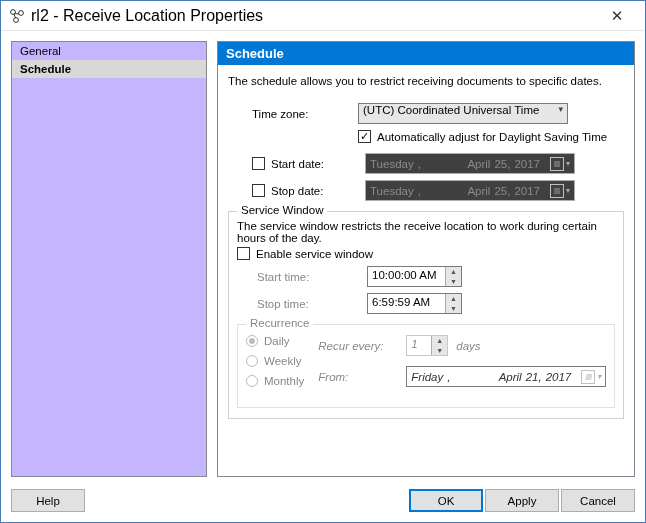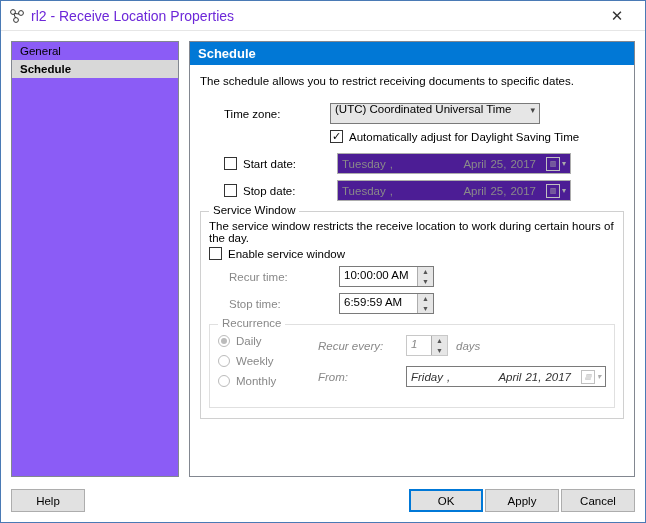--- a/index.html
+++ b/index.html
@@ -1,38 +1,38 @@
 <!DOCTYPE html>
 <html><head>
 <meta charset="utf-8">
 <style>
   * { box-sizing: border-box; font-family: "Segoe UI", Tahoma, sans-serif; font-size: 11.5px; }
   body { margin: 0; background: #fff; }
   .window { width: 646px; height: 523px; border: 1px solid #4a7ab5; background: #fff; display: flex; flex-direction: column; }
   .titlebar { height: 30px; display: flex; align-items: center; padding: 0 8px; border-bottom: 1px solid #e6e6e6; }
   .titlebar .icon { width: 16px; height: 16px; margin-right: 6px; }
-  .titlebar .title { flex: 1; font-size: 14px; color: #6d28d9; }
+  .titlebar .title { flex: 1; font-size: 16px; color: #000000; }
   .titlebar .close { width: 40px; text-align: center; font-size: 15px; color: #333; cursor: default; }
   .content { flex: 1; display: flex; padding: 10px 10px 6px 10px; gap: 10px; overflow: hidden; }
-  .sidebar { width: 168px; border: 1px solid #828790; background: #8b5cf6; }
+  .sidebar { width: 196px; border: 1px solid #828790; background: #c4b5fd; }
   .sidebar .item { padding: 3px 8px; color: #000; cursor: default; }
   .sidebar .item.selected { background: #d8d8d8; font-weight: bold; }
   .panel { flex: 1; border: 1px solid #828790; background: #fff; display: flex; flex-direction: column; overflow: hidden; }
   .panel-header { background: #0178d6; color: #fff; font-weight: bold; padding: 4px 8px; font-size: 13px; }
   .panel-body { padding: 6px 10px 10px 10px; color: #000; overflow: hidden; }
   .desc { margin: 4px 0 16px 0; }
   .row { display: flex; align-items: center; margin-bottom: 6px; }
   .row .label { width: 130px; padding-left: 24px; }
   .row .indent-label { width: 130px; padding-left: 36px; color: #888; }
   .checkbox-row { display: flex; align-items: center; margin-bottom: 6px; }
   .checkbox-row .cb { width: 13px; height: 13px; border: 1px solid #333; margin-left: 24px; margin-right: 6px; display: inline-flex; align-items: center; justify-content: center; font-size: 10px; line-height: 1; background:#fff; }
   .checkbox-row .cb-label { }
-  .combo { width: 210px; height: 21px; border: 1px solid #7a7a7a; background: #e6e6e6; display: flex; align-items: flex-end; padding: 8px 4px; justify-content: space-between; }
+  .combo { width: 210px; height: 21px; border: 1px solid #7a7a7a; background: #e6e6e6; display: flex; align-items: flex-start; padding: 0 4px; justify-content: space-between; }
   .combo .arrow { font-size: 9px; color: #444; }
-  .datepicker { width: 234px; height: 21px; border: 1px solid #adadad; background: #4c1d95; color: #8a8a8a; display: flex; align-items: center; padding: 0 4px; gap: 0; }
+  .datepicker { width: 210px; height: 21px; border: 1px solid #adadad; background: #404040; color: #8a8a8a; display: flex; align-items: center; padding: 0 4px; gap: 0; }
   .datepicker .seg { margin-right: 4px; }
   .datepicker .seg.day { margin-left: auto; }
   .datepicker .glyph { width: 14px; height: 14px; border: 1px solid #c0c0c0; margin-left: 6px; display: inline-flex; align-items: center; justify-content: center; font-size: 7px; color: #aaa; }
   .fieldset { border: 1px solid #d0d0d0; margin-top: 10px; padding: 6px 8px 10px 8px; position: relative; }
   .fieldset .legend { position: absolute; top: -8px; left: 8px; background: #fff; padding: 0 4px; }
   .sw-desc { margin: 2px 0 3px 0; }
   .spin { width: 95px; height: 21px; border: 1px solid #7a7a7a; display: flex; align-items: stretch; background:#fff; }
   .spin .val { flex: 1; padding: 2px 4px; }
   .spin .btns { width: 16px; display: flex; flex-direction: column; border-left: 1px solid #adadad; }
   .spin .btns div { flex:1; background:#e6e6e6; text-align:center; font-size:7px; line-height:1; display:flex; align-items:center; justify-content:center; color:#555;}
@@ -125,21 +125,21 @@
         </div>
 
         <div class="fieldset">
           <div class="legend">Service Window</div>
           <div class="sw-desc">The service window restricts the receive location to work during certain hours of the day.</div>
           <div class="checkbox-row" style="margin-left:-24px">
             <span class="cb"></span>
             <span>Enable service window</span>
           </div>
           <div class="row">
-            <div class="indent-label" style="padding-left:20px">Recur time:</div>
+            <div class="indent-label" style="padding-left:20px">Start time:</div>
             <div class="spin">
               <div class="val">10:00:00 AM</div>
               <div class="btns">
                   <div>▲</div>
                   <div>▼</div>
                 </div>
             </div>
           </div>
           <div class="row">
             <div class="indent-label" style="padding-left:20px">Stop time:</div>

